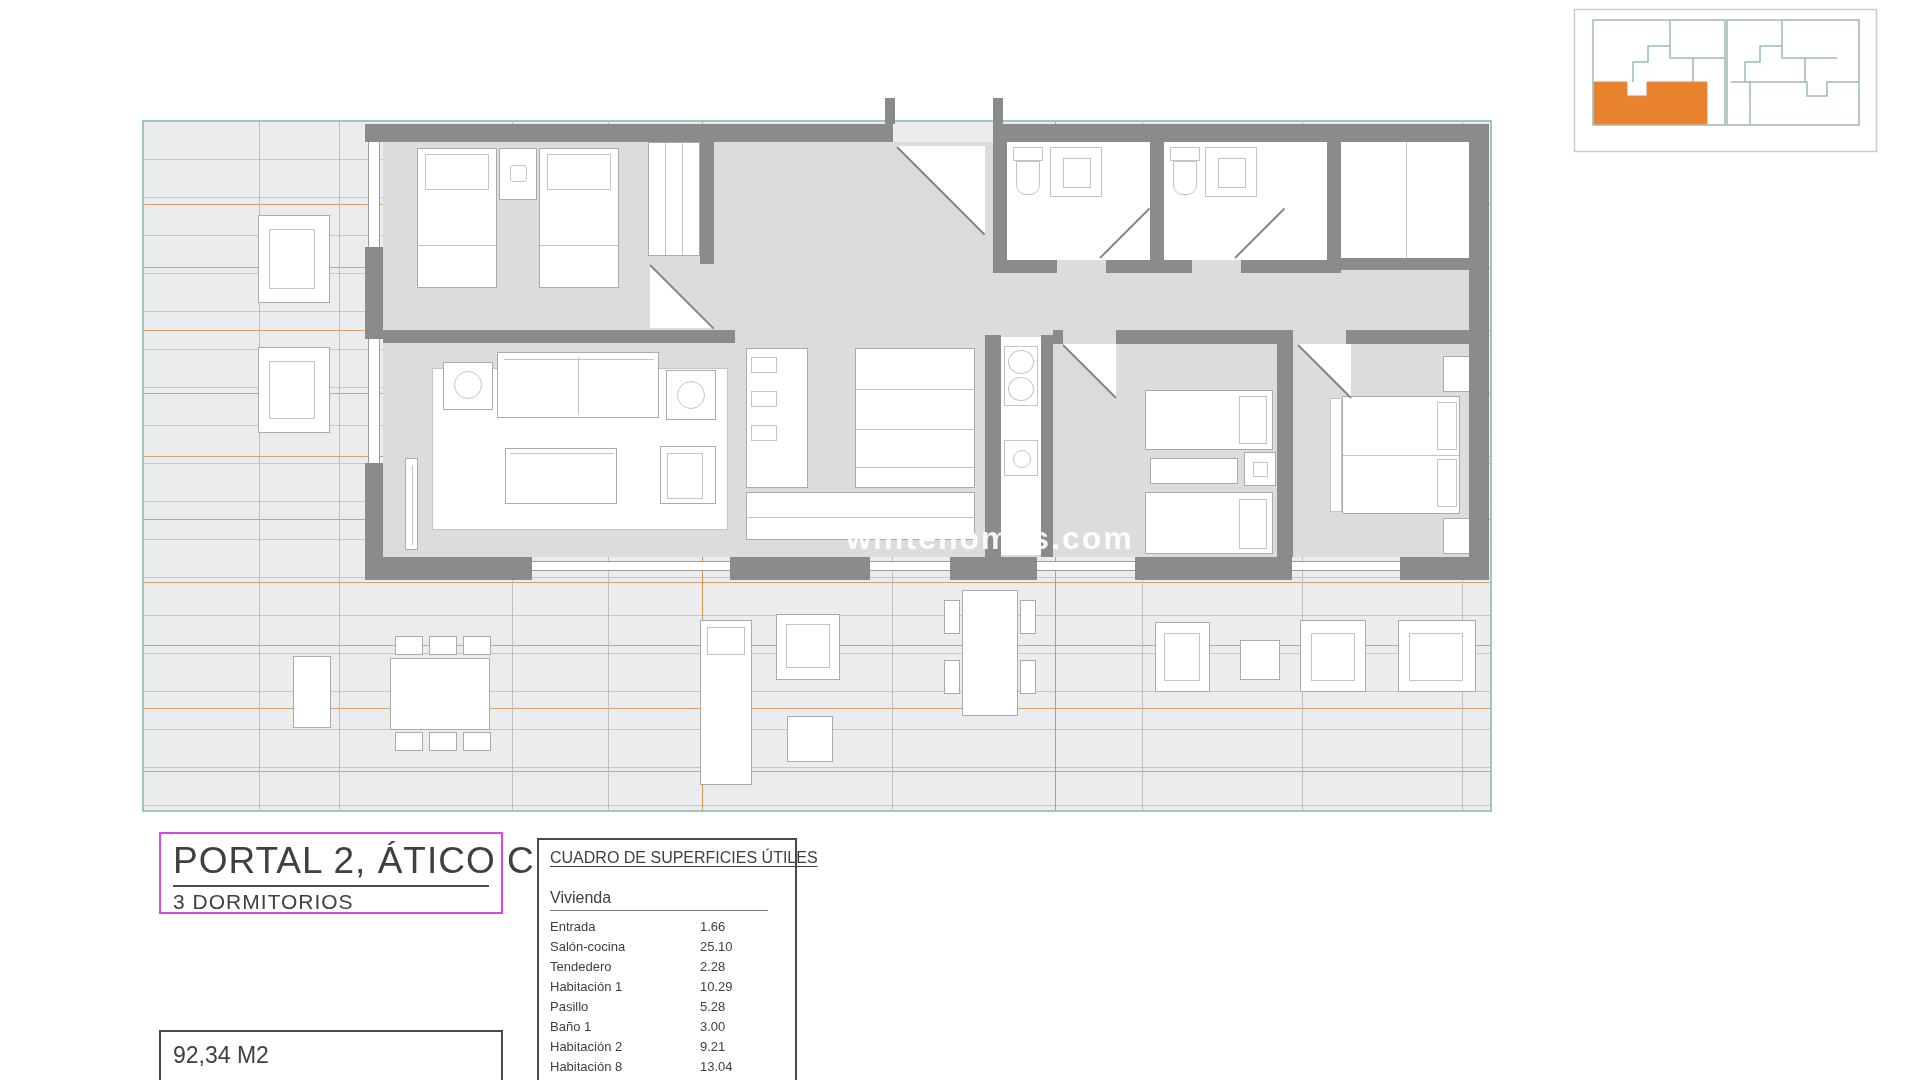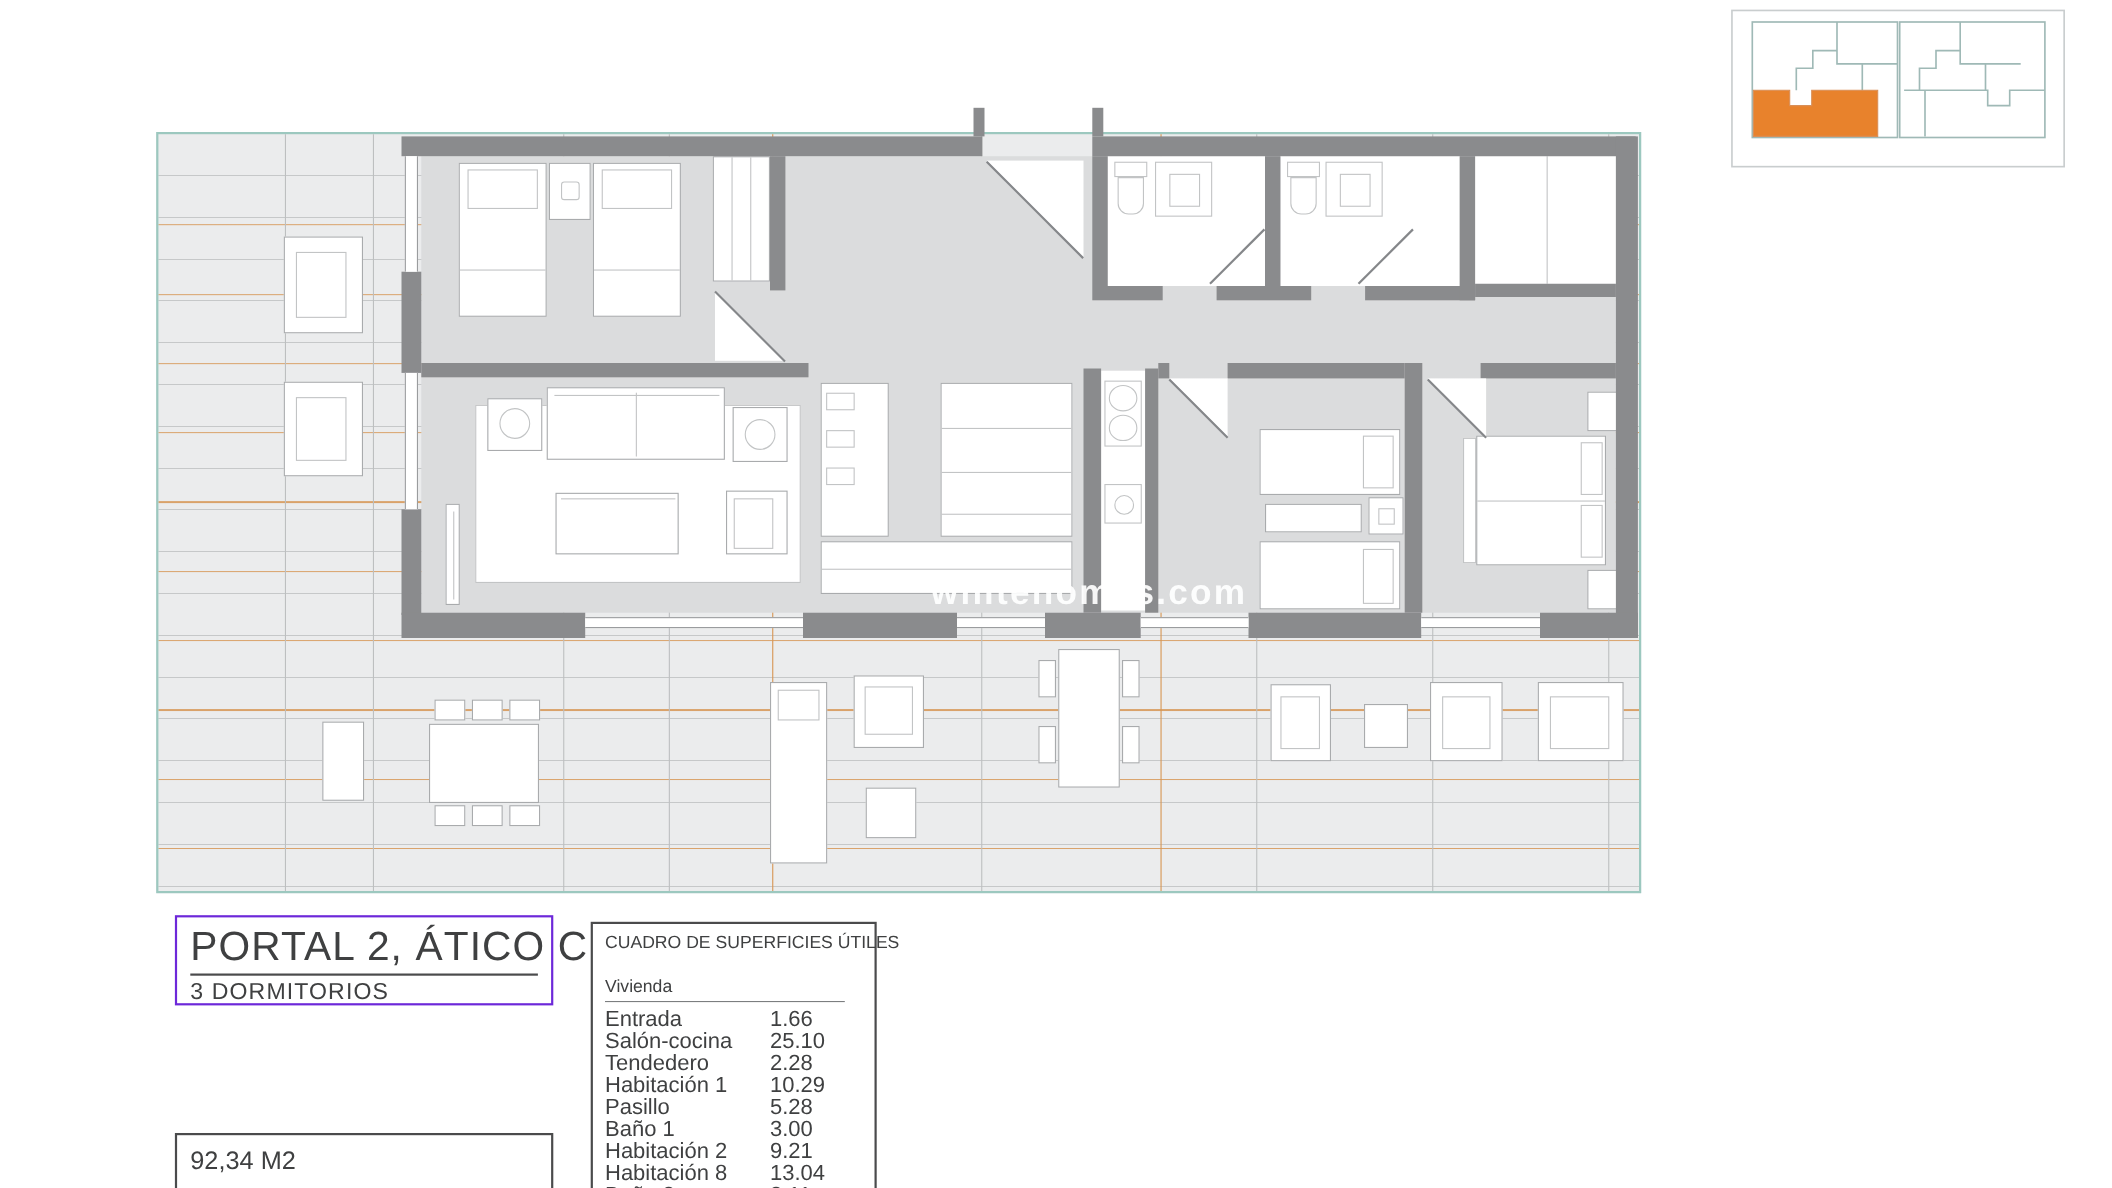--- a/index.html
+++ b/index.html
@@ -21,30 +21,30 @@
      #EBECED;
      background-position:0 0,0 20px;
      border:2px solid #9CC8BF;}
   .tv{top:0;bottom:0;width:1px;}
   .tvg{background:#BDBFC0;} .tvo{background:#D79553;}
   .floor{background:#DBDCDD;}
   .room{background:#fff;}
   .watermark{color:rgba(255,255,255,.92);font-weight:bold;font-size:32px;letter-spacing:2px;
      text-align:center;z-index:30;}
   
-  .titlebox{border:2px solid #6d28d9;padding:6px 12px 20px 12px;}
+  .titlebox{border:2px solid #d946ef;padding:6px 12px 20px 12px;}
   .bigtitle{font-size:37px;letter-spacing:1px;border-bottom:2px solid #4A4B4C;padding-bottom:3px;white-space:nowrap;}
   .subtitle{font-size:21px;letter-spacing:1px;margin-top:3px;}
   .m2head{font-size:23px;text-decoration:underline;text-underline-offset:4px;margin-bottom:6px;}
   .m2line{font-size:23px;line-height:1.32;}
   .consbox{border:2px solid #4A4B4C;padding:8px 12px;}
   .tbl{border:2px solid #4A4B4C;padding:9px 11px;background:#fff;}
-  .tbl-title{font-size:16px;text-underline-offset:3px;margin-bottom:22px;white-space:nowrap;}
+  .tbl-title{font-size:16px;text-decoration:underline;text-underline-offset:3px;margin-bottom:22px;white-space:nowrap;}
   .tbl-group{font-size:16px;border-bottom:1px solid #7C7E80;padding-bottom:3px;margin-bottom:6px;width:218px;}
-  .trow{display:flex;font-size:20px;height:20px;line-height:20px;}
+  .trow{display:flex;font-size:13px;height:20px;line-height:20px;}
   .trow .lbl{width:150px;}
   .trow .val{width:60px;}
 </style>
 </head>
 <body>
 
 <div class="a" style="left:0;top:0;width:1920px;height:1080px">
 
   <div class="a terrace" style="left:142px;top:120px;width:1350px;height:692px">
     <div class="a tv tvg" style="left:115px"></div>

